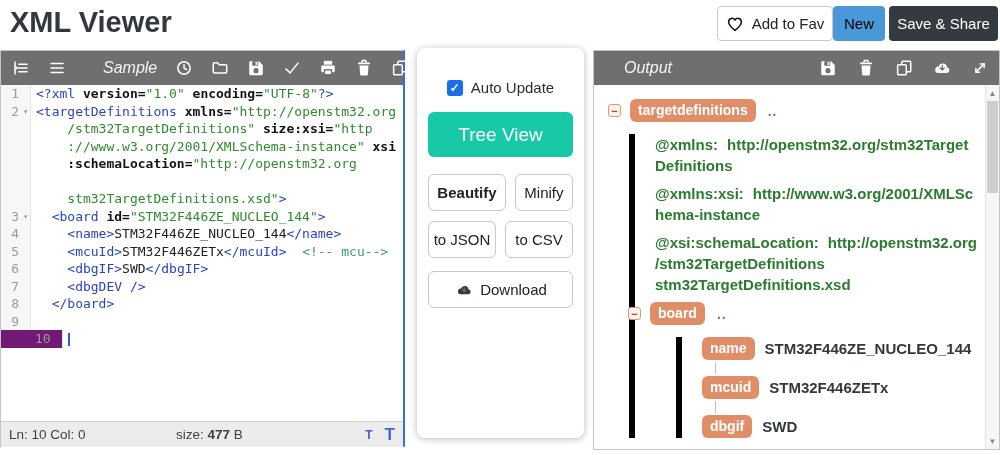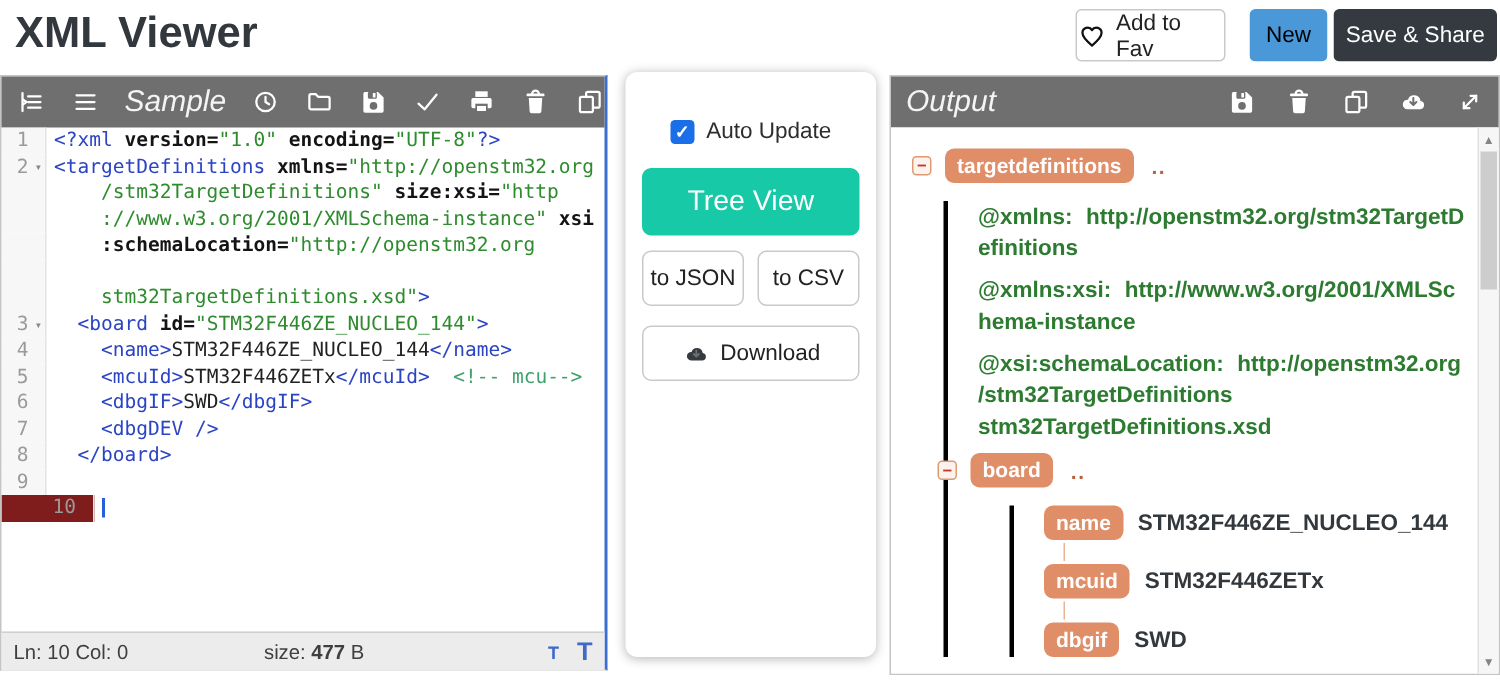--- a/index.html
+++ b/index.html
@@ -3,47 +3,47 @@
 <meta charset="utf-8">
 <style>
   * { box-sizing: border-box; margin: 0; padding: 0; }
   html,body { width:1000px; height:455px; overflow:hidden; background:#fff;
     font-family:"Liberation Sans", sans-serif; }
 
   
   #page-title { position:absolute; left:10px; top:6px; font-size:29px; font-weight:bold; color:#32383e; }
   .hdr-btn { position:absolute; top:6px; height:35px; border-radius:4px; font-size:15px;
     display:flex; align-items:center; justify-content:center; cursor:pointer; border:1px solid transparent; }
-  #fav-btn { left:717px; width:100px; background:#fff; border-color:#c9c9c9; color:#222; gap:7px; }
+  #fav-btn { left:717px; width:116px; background:#fff; border-color:#c9c9c9; color:#222; gap:7px; }
   #new-btn { left:833px; width:52px; background:#4b98d8; color:#000000; }
   #save-share-btn { left:889px; width:109px; background:#343a40; color:#fff; }
 
   
   #editor-panel { position:absolute; left:0; top:50px; width:405px; height:397px;
     border:1px solid #c4c4c4; border-right:2px solid #3a6ed0; background:#fff; }
   #output-panel { position:absolute; left:593px; top:50px; width:407px; height:400px;
     border:1px solid #c4c4c4; background:#fff; }
   .panel-toolbar { height:34px; background:#6f6f6f; color:#fff; display:flex; align-items:center;
     padding:0 10px; gap:17px; }
-  .tb-label { font-style:italic; font-size:20px; color:#f4f4f4; }
+  .tb-label { font-style:italic; font-size:16px; color:#f4f4f4;margin-left:20px; }
   .tbi { width:19px; height:19px; display:inline-flex; align-items:center; justify-content:center;
     color:#fff; --hole:#6f6f6f; cursor:pointer; flex:0 0 auto; }
   .tbi svg { width:18px; height:18px; display:block; }
   .tb-spacer { flex:1; }
 
   
   #editor-body { height:336px; overflow:hidden; font-family:"DejaVu Sans Mono", monospace;
     font-size:13px; line-height:17.5px; position:relative; }
   .ed-row { display:flex; }
   .ed-gut { flex:0 0 30px; background:#f7f7f7; border-right:1px solid #e4e4e4; color:#9a9a9a;
     text-align:right; padding-right:2px; display:flex; justify-content:flex-end; align-items:center; user-select:none; }
   .ed-gut .num { display:inline-block; }
   .ed-gut .fold { width:9px; font-size:8px; color:#888; line-height:17.5px; }
   .ed-gut.nofold .fold { visibility:hidden; }
-  .ed-gut.active { background:#7f1d1d;padding-left:34px; }
+  .ed-gut.active { background:#701a75;padding-left:34px; }
   .ed-code { white-space:pre; padding-left:5px; color:#222; }
   .ct { color:#2b44c4; } .ca { color:#141414; font-weight:bold; } .cs { color:#2e8b2e; }
   .cp { color:#222; } .cc { color:#3fa06c; }
   .caret { display:inline-block; width:2px; height:13px; background:#2b5fd9; vertical-align:middle; }
 
   
   #editor-status { height:26px; background:#ececec; border-top:1px solid #cfcfcf; display:flex;
     align-items:center; font-size:13.5px; color:#3f3f3f; padding:0 8px; }
   #status-size { position:absolute; left:175px; }
   .t-small { color:#4169c8; font-weight:bold; font-size:12px; cursor:pointer; }
@@ -84,21 +84,21 @@
   #sb-thumb { position:absolute; left:1px; top:16px; width:11px; height:92px; background:#cdcdcd; cursor:pointer; }
 
   .tn-row { display:flex; align-items:center; margin:2px 0 2px 0; }
   .tn-box { width:13px; height:13px; border:1px solid #dd9a72; border-radius:3px; background:#fdf3ec;
     color:#c0392b; font-size:11px; line-height:10px; display:flex; align-items:center; justify-content:center;
     margin-right:9px; cursor:pointer; flex:0 0 auto; font-weight:bold; }
   .tn-badge { background:var(--badge,#e08e68); color:#fff; font-weight:bold; font-size:14px;
     padding:3px 8px 4px; border-radius:6px; cursor:pointer; }
   .tn-dots { color:#b5633f; font-weight:bold; margin-left:12px; letter-spacing:1px; font-size:14px; cursor:pointer; }
   .tn-val { color:#33383d; font-weight:bold; font-size:15px; margin-left:10px; }
-  .tn-children { margin-left:21px; padding-left:20px; border-left:3px solid #000000;margin-top:12px; }
+  .tn-children { margin-left:21px; padding-left:20px; border-left:6px solid #000000;margin-top:12px; }
   .tn-children > .tn-row.elem > .tn-box { margin-left:-27px; }
   .tn-attr { color:#2c7b30; font-weight:bold; font-size:15px; line-height:21px; margin:7px 0;
     overflow-wrap:anywhere; }
   .tn-attr .an { margin-right:9px; }
   .tn-stub { height:12px; border-left:1px solid #eab493; margin-left:13px; }
 </style>
 </head>
 <body>
 
 <div id="page-title">XML Viewer</div>
@@ -301,20 +301,24 @@
     <span class="t-big">T</span>
   </div>
 </div>
 
 <div id="converter-card">
   <div id="auto-update-row">
     <div id="auto-update-box">✓</div>
     <span id="auto-update-label">Auto Update</span>
   </div>
   <button id="tree-view-btn">Tree View</button>
+  <div class="conv-row" id="beautify-row">
+    <div class="conv-btn" id="beautify-btn">Beautify</div>
+    <div class="conv-btn" id="minify-btn">Minify</div>
+  </div>
   <div class="conv-row" id="json-csv-row">
     <div class="conv-btn half">to JSON</div>
     <div class="conv-btn half">to CSV</div>
   </div>
   <div class="conv-btn" id="download-btn">
     <span class="tbi dlcloud">
         <svg viewBox="0 0 24 24">
           <path fill="currentColor" d="M18.7 18.5H7a4.3 4.3 0 1 1 .5-8.6A5.8 5.8 0 0 1 18.7 11a3.8 3.8 0 0 1 0 7.5z"></path>
           <path d="M12.3 8.5v6M9.6 12l2.7 2.7 2.7-2.7" fill="none" stroke="var(--hole)" stroke-width="1.8" stroke-linecap="round" stroke-linejoin="round"></path>
         </svg>

